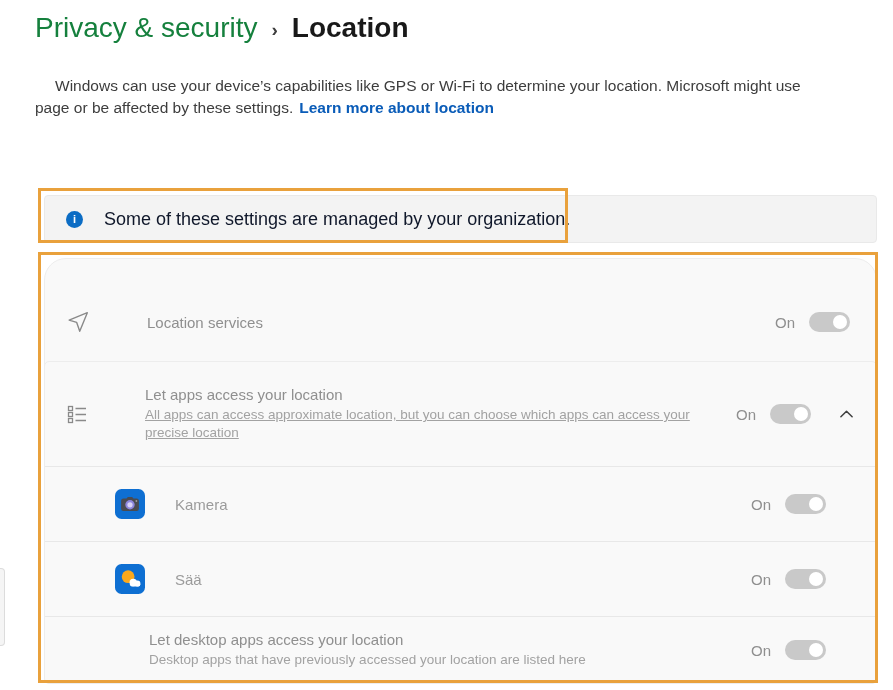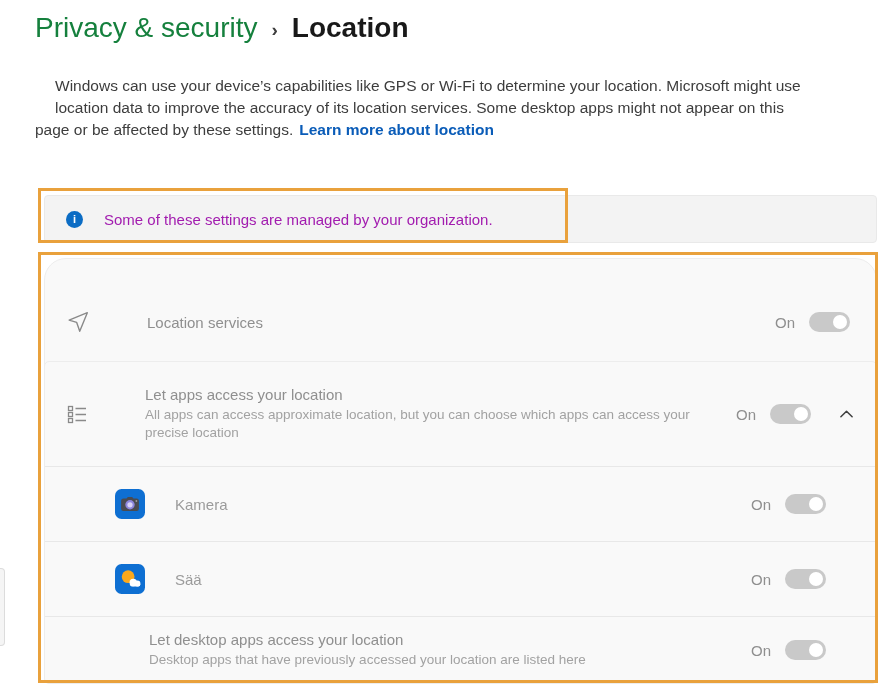--- a/index.html
+++ b/index.html
@@ -30,21 +30,21 @@
     background:#f3f3f3; border:1px solid #e9e9e9; border-radius:4px;
     display:flex; align-items:center; padding-left:21px; gap:21px;
   }
   .info-icon {
     width:17px; height:17px; border-radius:50%;
     background:#0b6cc4; color:#ffffff;
     font-size:11px; font-weight:700;
     display:flex; align-items:center; justify-content:center;
     flex:none;
   }
-  .banner-text { font-size:15px; color:#a21caf; }
+  .banner-text { font-size:18px; color:#0f172a; }
 
   
   .anno { position:absolute; border:3px solid #E9A13C; pointer-events:none; z-index:10; }
   .anno-banner   { left:38px; top:188px; width:530px; height:55px; }
   .anno-settings { left:38px; top:252px; width:840px; height:431px; }
 
   
   .card {
     position:absolute; left:44px; width:833px;
     background:#f9f9f9; border:1px solid #ededed; border-radius:5px;
@@ -60,21 +60,21 @@
   .row-desktop { flex:1; padding-left:104px; padding-right:50px; }
   .divider { height:1px; background:#e8e8e8; flex:none; }
 
   .lead-icon { flex:none; margin-right:56px; display:flex; align-items:center; }
   .app-icon { flex:none; margin-right:30px; width:30px; height:30px; display:flex; }
 
   .texts { display:flex; flex-direction:column; gap:3px; }
   .row-title { font-size:15px; color:#8f8f8f; }
   .row-desc { font-size:13.5px; color:#a2a2a2; line-height:18px; }
   .desc-w1 { max-width:585px; }
-  .desc-w2 { max-width:565px; }
+  .desc-w2 { max-width:565px;text-decoration:underline; }
   .app-label { font-size:15px; color:#9b9b9b; }
 
   .controls { margin-left:auto; display:flex; align-items:center; gap:14px; }
   .state-label { font-size:15px; color:#8f8f8f; }
   .toggle {
     width:41px; height:20px; border-radius:10px; background:#c9c9c9;
     position:relative; flex:none; cursor:pointer;
   }
   .knob { position:absolute; top:3px; right:3px; width:14px; height:14px; border-radius:50%; background:#ffffff; }
   .chevron-btn { margin-left:10px; display:flex; align-items:center; cursor:pointer; padding:4px; }
@@ -90,21 +90,20 @@
 <body>
 
 <div class="breadcrumb">
   <span class="crumb-parent">Privacy &amp; security</span>
   <span class="crumb-sep">›</span>
   <span class="crumb-current">Location</span>
 </div>
 
 <div class="intro">
   <span class="line">Windows can use your device’s capabilities like GPS or Wi-Fi to determine your location. Microsoft might use</span>
-  <span class="line">location data to improve the accuracy of its location services. Some desktop apps might not appear on this</span>
   <span class="lastline">page or be affected by these settings.</span><span class="learn-link">Learn more about location</span>
 </div>
 
 <div class="banner-card">
   <span class="info-icon">i</span>
   <span class="banner-text">Some of these settings are managed by your organization.</span>
 </div>
 
 <div class="card card-location">
   <div class="row row-main">

